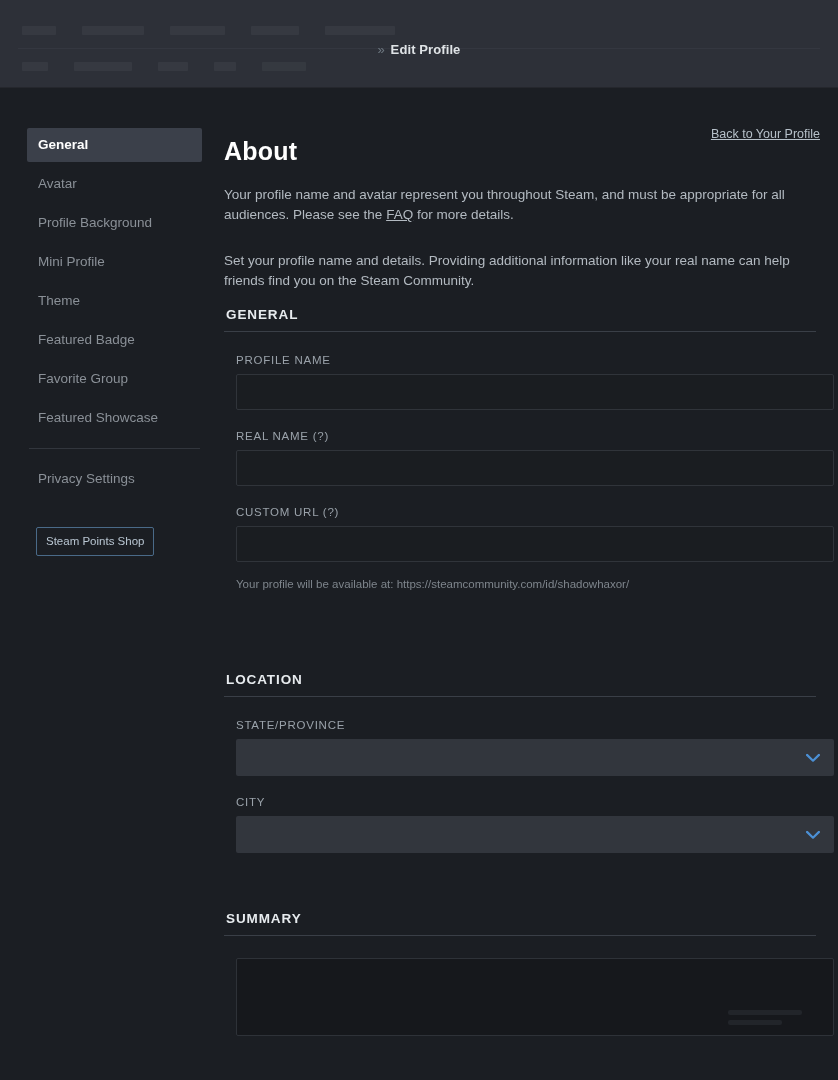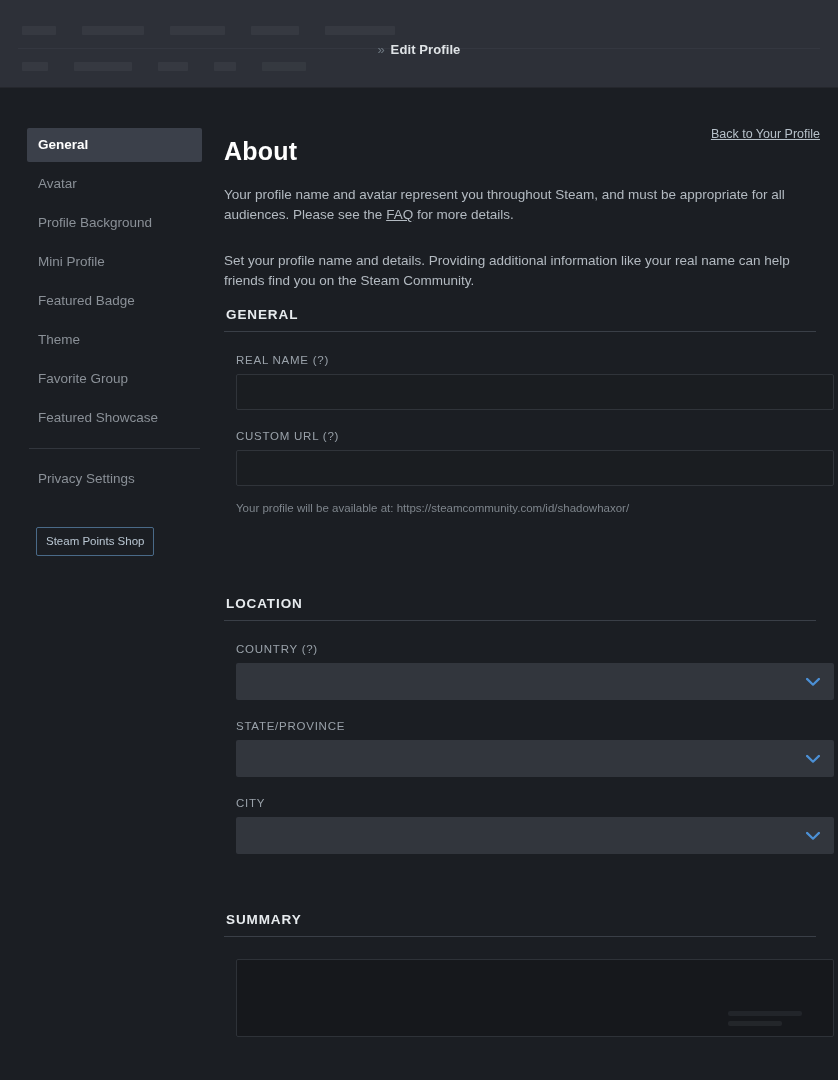--- a/index.html
+++ b/index.html
@@ -289,22 +289,22 @@
   </div>
 </div>
 
 <div class="page">
 
   <div class="sidebar">
     <a class="nav-item active">General</a>
     <a class="nav-item">Avatar</a>
     <a class="nav-item">Profile Background</a>
     <a class="nav-item">Mini Profile</a>
+    <a class="nav-item">Theme</a>
     <a class="nav-item">Featured Badge</a>
-    <a class="nav-item">Theme</a>
     <a class="nav-item">Favorite Group</a>
     <a class="nav-item">Featured Showcase</a>
     <div class="nav-divider"></div>
     <a class="nav-item">Privacy Settings</a>
     <div class="points-shop-wrap">
       <button class="points-shop-btn">Steam Points Shop</button>
     </div>
   </div>
 
   <div class="content">
@@ -316,51 +316,42 @@
     <h1 class="about-title">About</h1>
 
     <p class="about-para second"><span>Your profile name and avatar represent you throughout Steam, and must be appropriate for all audiences. Please see the </span><a class="inline-link">FAQ</a><span> for more details.</span></p>
 
     <p class="about-para">Set your profile name and details. Providing additional information like your real name can help friends find you on the Steam Community.</p>
 
     <div class="section-head">GENERAL</div>
 
     <div class="fields">
 
+      <div class="field-block">
+        <label class="field-label">PROFILE NAME</label>
+        <input class="text-input" type="text" value="" style="">
+      </div>
 
       <div class="field-block">
         <label class="field-label">REAL NAME (?)</label>
         <input class="text-input" type="text" value="" style="">
       </div>
 
       <div class="field-block">
         <label class="field-label">CUSTOM URL (?)</label>
         <input class="text-input" type="text" value="" style="">
         <div class="field-hint">Your profile will be available at: https://steamcommunity.com/id/shadowhaxor/</div>
       </div>
 
     </div>
 
     <div class="section-head location-head">LOCATION</div>
 
     <div class="fields">
 
-      <div class="field-block">
-        <label class="field-label">COUNTRY (?)</label>
-        <div class="select-wrap">
-          <select class="select-box">
-            <option></option>
-          </select>
-          <span class="chevron-icon">
-            <svg viewBox="0 0 14 9" width="14" height="9" xmlns="http://www.w3.org/2000/svg">
-              <path d="M1 1.4 L7 7.2 L13 1.4" fill="none" stroke="#4b8fd4" stroke-width="2.2" stroke-linecap="round" stroke-linejoin="round"></path>
-            </svg>
-          </span>
-        </div>
-      </div>
 
       <div class="field-block">
         <label class="field-label">STATE/PROVINCE</label>
         <div class="select-wrap">
           <select class="select-box">
             <option></option>
           </select>
           <span class="chevron-icon">
             <svg viewBox="0 0 14 9" width="14" height="9" xmlns="http://www.w3.org/2000/svg">
               <path d="M1 1.4 L7 7.2 L13 1.4" fill="none" stroke="#4b8fd4" stroke-width="2.2" stroke-linecap="round" stroke-linejoin="round"></path>

